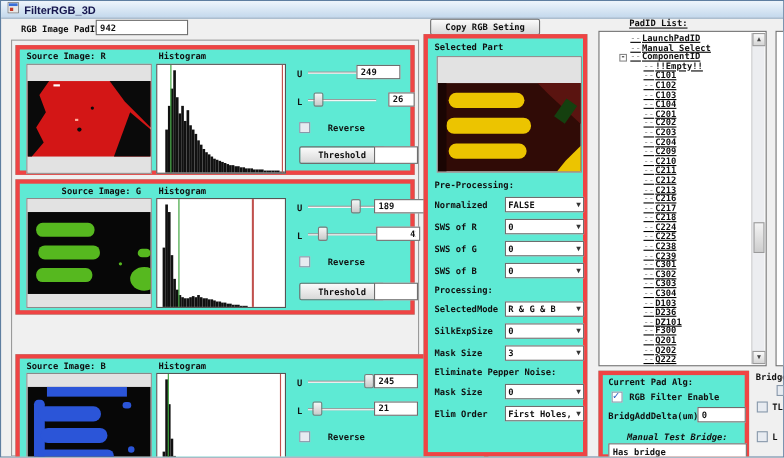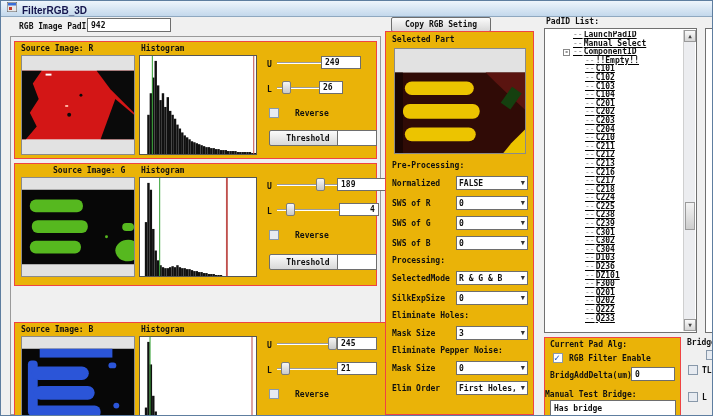--- a/index.html
+++ b/index.html
@@ -4,21 +4,21 @@
 <style>
   * { margin:0; padding:0; box-sizing:border-box; }
   body { background:#9aa7b2; font-family:"DejaVu Sans Mono", monospace; }
   .window { position:relative; width:713px; height:416px; background:#f0f0f0;
             border:1px solid #5e7ea0; overflow:hidden; }
   .titlebar { position:absolute; left:0; top:0; width:100%; height:16px;
               background:linear-gradient(#eef5fc,#c3d8ec); border-bottom:1px solid #8fa8c0;
               display:flex; align-items:flex-end; gap:5px; padding-left:6px; }
   .title-text { font-family:"Liberation Sans", sans-serif; font-size:10px; font-weight:bold; color:#15154d; }
   .lbl { position:absolute; font-size:8px; font-weight:bold; color:#101010; white-space:nowrap; }
-  .groupbox { position:absolute; border:1px solid #ef4444; background:#eab308; }
+  .groupbox { position:absolute; border:4px solid #ef4444; background:#5eead4; }
   .panel { position:absolute; border:1px solid #9a9a9a; background:#f0f0f0; }
   .btn { position:absolute; background:linear-gradient(#fbfbfb,#d8d8d8); border:1px solid #6e6e6e;
          border-radius:2px; font-size:8px; font-weight:bold; text-align:center;
          font-family:"DejaVu Sans Mono", monospace; color:#101010; }
   .textfield { position:absolute; background:#ffffff; border:1px solid #6e6e6e;
                font-size:8px; font-weight:bold; font-family:"DejaVu Sans Mono", monospace;
                padding:1px 3px; color:#101010; }
   .imgbox { position:absolute; border:1px solid #8a8a8a; background:#e2e2e2; }
   .imgbox svg { display:block; width:100%; height:100%; }
   .histbox { position:absolute; border:1px solid #555; background:#ffffff; }
@@ -150,21 +150,21 @@
     <div class="slider" style="left:262px; top:14px;">
       <div class="track"></div>
       <div class="thumb" style="left: 51.8px;"></div>
     </div>
     <input class="textfield" style="left: 306px; top: 14px; width: 40px; height: 13px;" value="249">
     <span class="lbl" style="left:252px; top:43px;">L</span>
     <div class="slider" style="left:262px; top:39px;">
       <div class="track"></div>
       <div class="thumb" style="left: 5.4px;"></div>
     </div>
-    <input class="textfield" style="left: 304px; top: 39px; width: 24px; height: 13px;" value="26">
+    <input class="textfield" style="left: 335px; top: 39px; width: 24px; height: 13px;" value="26">
     <span class="checkbox" style="left:254px; top:66px;"></span>
     <span class="lbl" style="left:280px; top:67px;">Reverse</span>
     <button class="btn" style="left:254px; top:88px; width:78px; height:16px;">Threshold</button>
     <span class="textfield" style="left:322px; top:88px; width:40px; height:16px;"></span>
   </div>
 
   <div class="groupbox" style="left:13px; top:162px; width:363px; height:123px;">
     <span class="lbl" style="left:6px; top:2px;padding-left:32px;">Source Image: G</span>
     <span class="lbl" style="left:126px; top:2px;">Histogram</span>
     <div class="imgbox" style="left:6px; top:13px; width:114px; height:100px;">
@@ -361,21 +361,20 @@
             <span class="carrow">▼</span>
           </div>
         </div>
         <div class="param-row">
           <span class="plabel">SilkExpSize</span>
           <div class="combo">
             <span class="cval">0</span>
             <span class="carrow">▼</span>
           </div>
         </div>
-        <div class="param-section">Eliminate Holes:</div>
         <div class="param-row">
           <span class="plabel">Mask Size</span>
           <div class="combo">
             <span class="cval">3</span>
             <span class="carrow">▼</span>
           </div>
         </div>
         <div class="param-section">Eliminate Pepper Noise:</div>
         <div class="param-row">
           <span class="plabel">Mask Size</span>
@@ -387,48 +386,50 @@
         <div class="param-row">
           <span class="plabel">Elim Order</span>
           <div class="combo">
             <span class="cval">First Holes,</span>
             <span class="carrow">▼</span>
           </div>
         </div>
       </div>
   </div>
 
-  <span class="lbl" style="left:545px; top:16px;">PadID List:</span>
+  <span class="lbl" style="left:571px; top:16px;text-decoration:underline;">PadID List:</span>
   <div class="treebox" style="left:543px; top:27px; width:153px; height:305px;">
     <div class="tree-items" id="tree-items">
         <div class="tree-row lvl1"><span class="tlabel">LaunchPadID</span></div>
         <div class="tree-row lvl1"><span class="tlabel">Manual Select</span></div>
         <div class="tree-row lvl1"><span class="expander">-</span><span class="tlabel">ComponentID</span></div>
         <div class="tree-row lvl2"><span class="tlabel">!!Empty!!</span></div>
         <div class="tree-row lvl2"><span class="tlabel">C101</span></div>
         <div class="tree-row lvl2"><span class="tlabel">C102</span></div>
         <div class="tree-row lvl2"><span class="tlabel">C103</span></div>
         <div class="tree-row lvl2"><span class="tlabel">C104</span></div>
         <div class="tree-row lvl2"><span class="tlabel">C201</span></div>
         <div class="tree-row lvl2"><span class="tlabel">C202</span></div>
         <div class="tree-row lvl2"><span class="tlabel">C203</span></div>
         <div class="tree-row lvl2"><span class="tlabel">C204</span></div>
+        <div class="tree-row lvl2"><span class="tlabel">C209</span></div>
         <div class="tree-row lvl2"><span class="tlabel">C210</span></div>
         <div class="tree-row lvl2"><span class="tlabel">C211</span></div>
         <div class="tree-row lvl2"><span class="tlabel">C212</span></div>
         <div class="tree-row lvl2"><span class="tlabel">C213</span></div>
         <div class="tree-row lvl2"><span class="tlabel">C216</span></div>
         <div class="tree-row lvl2"><span class="tlabel">C217</span></div>
         <div class="tree-row lvl2"><span class="tlabel">C218</span></div>
         <div class="tree-row lvl2"><span class="tlabel">C224</span></div>
         <div class="tree-row lvl2"><span class="tlabel">C225</span></div>
         <div class="tree-row lvl2"><span class="tlabel">C238</span></div>
         <div class="tree-row lvl2"><span class="tlabel">C239</span></div>
         <div class="tree-row lvl2"><span class="tlabel">C301</span></div>
         <div class="tree-row lvl2"><span class="tlabel">C302</span></div>
+        <div class="tree-row lvl2"><span class="tlabel">C303</span></div>
         <div class="tree-row lvl2"><span class="tlabel">C304</span></div>
         <div class="tree-row lvl2"><span class="tlabel">D103</span></div>
         <div class="tree-row lvl2"><span class="tlabel">D236</span></div>
         <div class="tree-row lvl2"><span class="tlabel">DZ101</span></div>
         <div class="tree-row lvl2"><span class="tlabel">F300</span></div>
         <div class="tree-row lvl2"><span class="tlabel">Q201</span></div>
         <div class="tree-row lvl2"><span class="tlabel">Q202</span></div>
         <div class="tree-row lvl2"><span class="tlabel">Q222</span></div>
         <div class="tree-row lvl2"><span class="tlabel">Q233</span></div>
       </div>
@@ -438,21 +439,21 @@
       <div class="scroll-arrow" style="bottom:0;">▼</div>
     </div>
   </div>
 
   <div class="groupbox" style="left:543px; top:336px; width:137px; height:80px;">
     <span class="lbl" style="left:5px; top:2px;">Current Pad Alg:</span>
     <span class="checkbox checked" id="rgb-filter-checkbox" style="left:8px; top:15px;"></span>
     <span class="lbl" style="left:24px; top:16px;">RGB Filter Enable</span>
     <span class="lbl" style="left:5px; top:33px;">BridgAddDelta(um):</span>
     <input class="textfield" style="left: 86px; top: 29px; width: 44px; height: 14px;" value="0">
-    <span class="lbl" style="left:0; top:52px;">Manual Test Bridge:</span>
+    <span class="lbl" style="left:22px; top:52px;font-style:italic;">Manual Test Bridge:</span>
     <input class="textfield" style="left: 5px; top: 62px; width: 126px; height: 16px;" value="Has bridge">
   </div>
 
   <span class="lbl" style="left:686px; top:337px;">Bridge</span>
   <span class="checkbox" style="left:705px; top:349px;"></span>
   <span class="checkbox" style="left:687px; top:364px;"></span>
   <span class="lbl" style="left:701px; top:365px;">TL</span>
   <span class="checkbox" style="left:687px; top:391px;"></span>
   <span class="lbl" style="left:701px; top:392px;">L</span>
 

